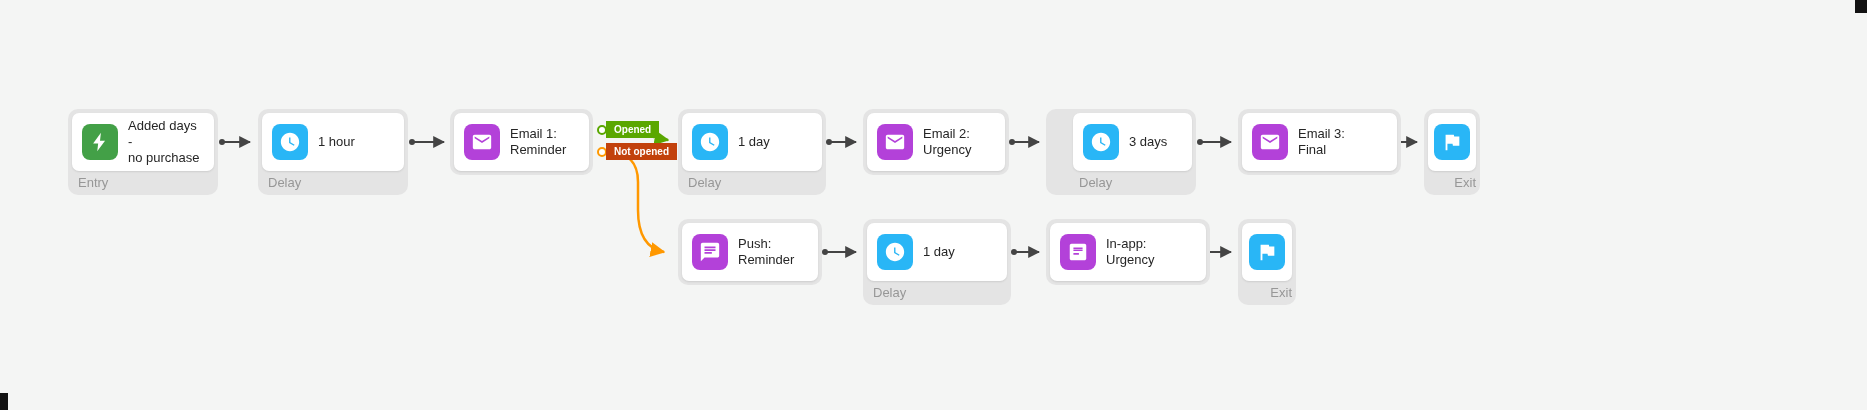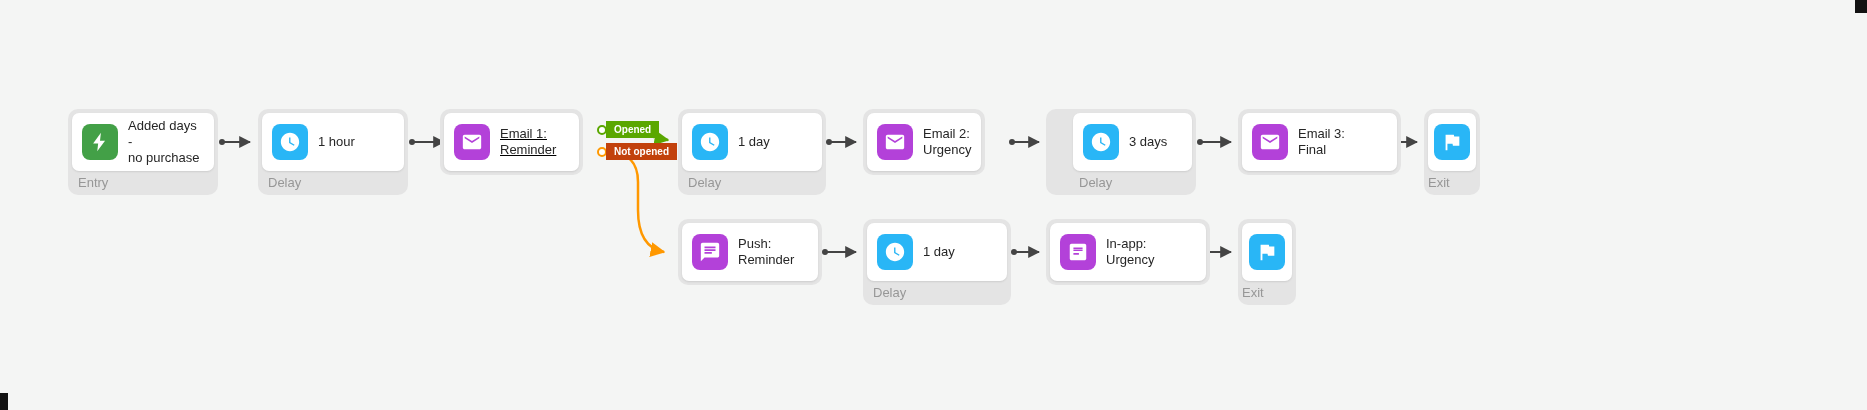--- a/index.html
+++ b/index.html
@@ -23,21 +23,21 @@
   .icon svg{width:22px;height:22px;fill:#fff;}
   .icon.green{background:#43a047;}
   .icon.blue{background:#29b6f6;}
   .icon.purple{background:#b341d9;}
   .title{
     font-size:13px;line-height:1.25;color:#262626;white-space:pre-line;
   }
   .type-label{
     font-size:13px;color:#979797;padding:4px 6px 1px 6px;
   }
-  .type-label.center{text-align:left;padding-left:0;padding-right:0;}
+  .type-label.center{text-align:right;padding-left:0;padding-right:0;}
   .badge{
     position:absolute;z-index:3;font-size:10px;font-weight:bold;color:#fff;
     padding:2px 8px;border-radius:0;line-height:13px;white-space:nowrap;
   }
   .badge.opened{background:#5aa700;}
   .badge.not-opened{background:#c2410c;}
   .corner-mark{position:absolute;background:#121212;}
   .corner-tr{right:0;top:0;width:12px;height:13px;}
   .corner-bl{left:0;bottom:0;width:8px;height:17px;}
 </style>
@@ -107,21 +107,21 @@
       <span class="icon blue">
         <svg viewBox="0 0 24 24">
             <path d="M12 2C6.5 2 2 6.5 2 12s4.5 10 10 10 10-4.5 10-10S17.5 2 12 2zm4.2 14.2L11 13V7h1.5v5.2l4.5 2.7-.8 1.3z"></path>
           </svg>
       </span>
       <span class="title">1 hour</span>
     </div>
     <div class="type-label">Delay</div>
   </div>
 
-  <div class="node" style="left:440px;top:109px;width:143px;text-decoration:underline;">
+  <div class="node" style="left:450px;top:109px;width:143px;">
     <div class="card">
       <span class="icon purple">
         <svg viewBox="0 0 24 24">
             <path d="M20 4H4c-1.1 0-2 .9-2 2v12c0 1.1.9 2 2 2h16c1.1 0 2-.9 2-2V6c0-1.1-.9-2-2-2zm0 4-8 5-8-5V6l8 5 8-5v2z"></path>
           </svg>
       </span>
       <span class="title">Email 1:
 Reminder</span>
     </div>
   </div>
@@ -131,21 +131,21 @@
       <span class="icon blue">
         <svg viewBox="0 0 24 24">
             <path d="M12 2C6.5 2 2 6.5 2 12s4.5 10 10 10 10-4.5 10-10S17.5 2 12 2zm4.2 14.2L11 13V7h1.5v5.2l4.5 2.7-.8 1.3z"></path>
           </svg>
       </span>
       <span class="title">1 day</span>
     </div>
     <div class="type-label">Delay</div>
   </div>
 
-  <div class="node" style="left:863px;top:109px;width:122px;">
+  <div class="node" style="left:863px;top:109px;width:146px;">
     <div class="card">
       <span class="icon purple">
         <svg viewBox="0 0 24 24">
             <path d="M20 4H4c-1.1 0-2 .9-2 2v12c0 1.1.9 2 2 2h16c1.1 0 2-.9 2-2V6c0-1.1-.9-2-2-2zm0 4-8 5-8-5V6l8 5 8-5v2z"></path>
           </svg>
       </span>
       <span class="title">Email 2:
 Urgency</span>
     </div>
   </div>

